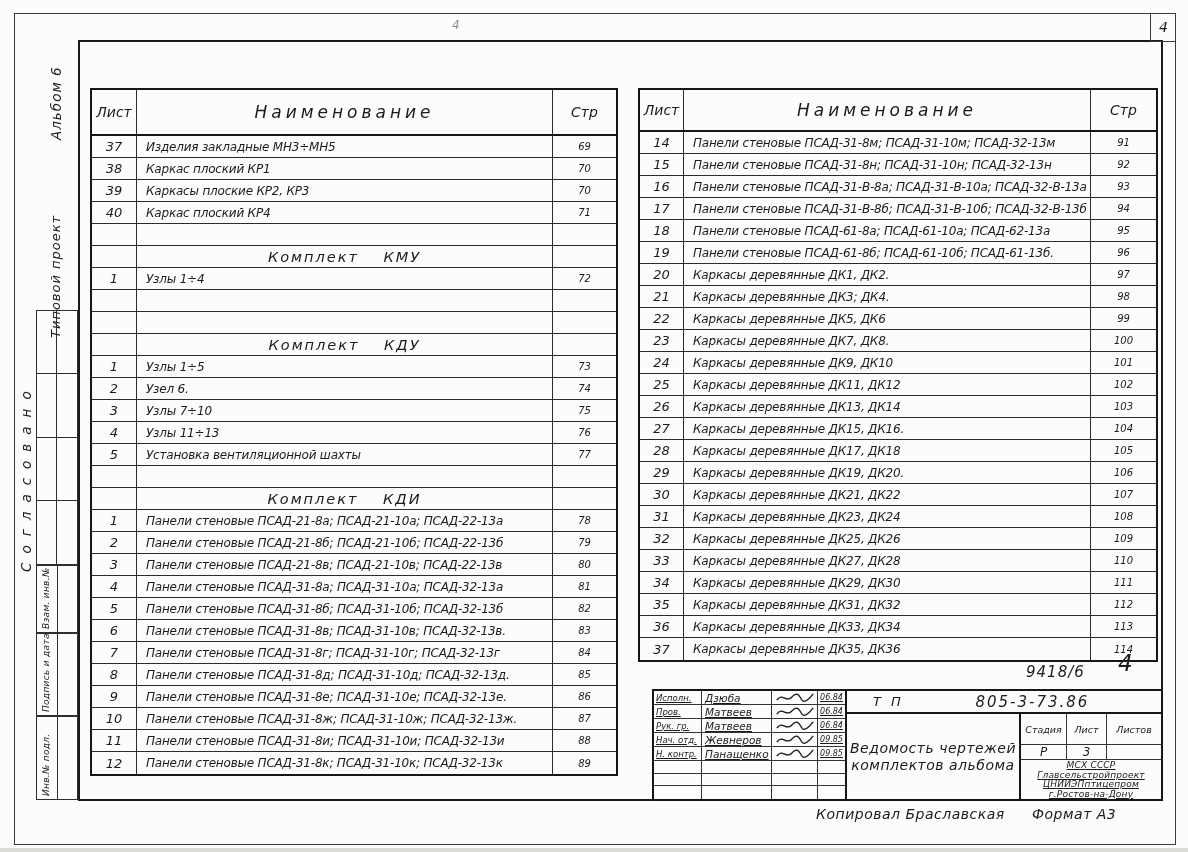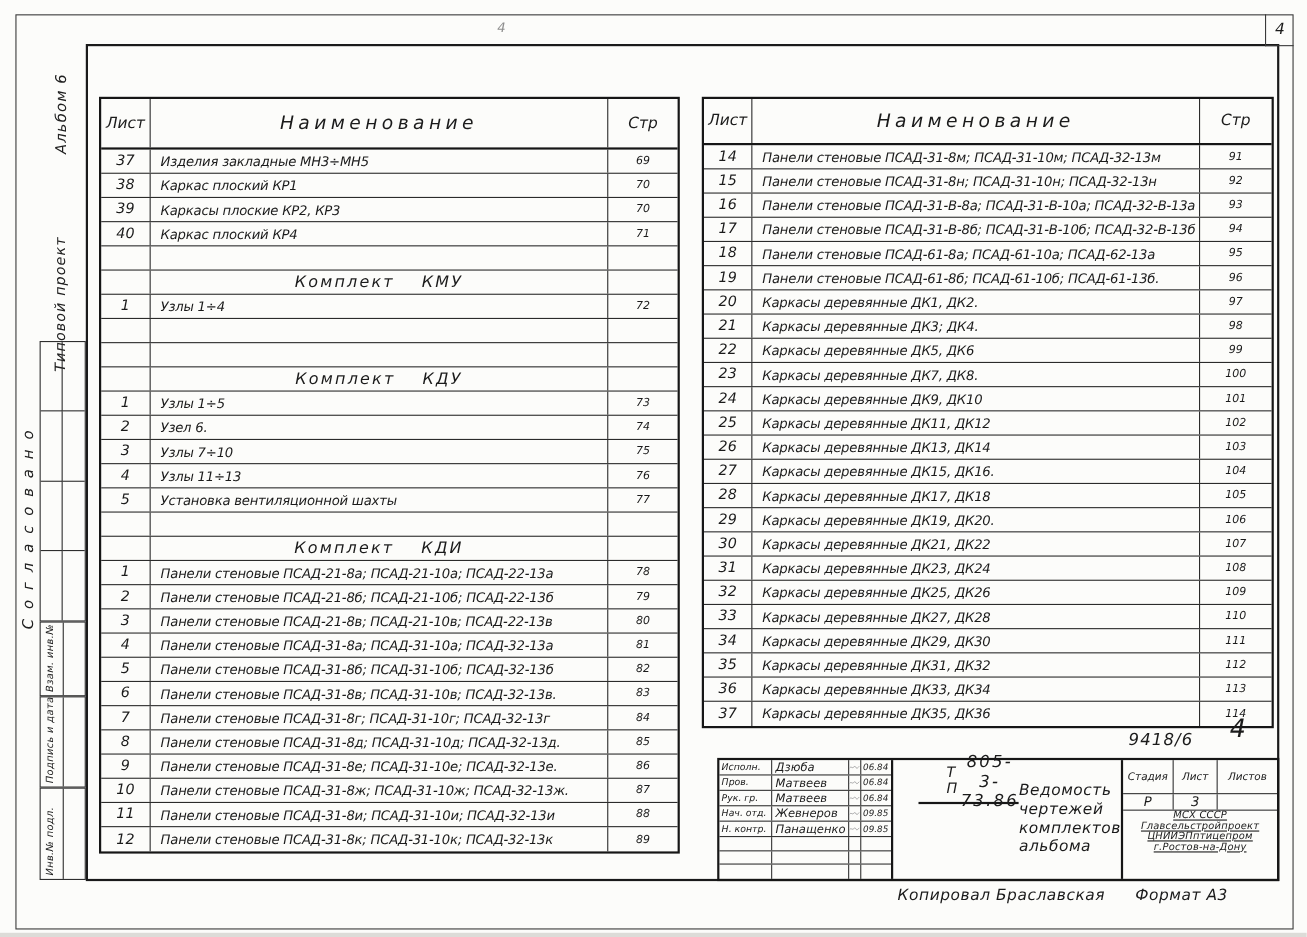--- a/index.html
+++ b/index.html
@@ -80,28 +80,28 @@
   .row-section .c-name { justify-content:center; padding-left:0; font-size:14.5px; letter-spacing:2px; word-spacing:18px; }
 
   
   .titleblock {
     position:absolute; left:652px; top:689px; width:511px; height:112px;
     border:2px solid #161616; display:flex; background:transparent;
   }
   .tb-sign { width:193px; border-right:2px solid #161616; display:grid; grid-auto-rows:1fr; }
   .sig-row { display:grid; grid-template-columns:48px 70px 1fr 27px; border-bottom:1px solid #333; }
   .tb-sign .sig-row:last-child { border-bottom:none; }
-  .sig-row > div { border-right:1px solid #333; display:flex; align-items:center; overflow:hidden; }
+  .sig-row > div { border-right:1px solid #333; display:flex; align-items:center; overflow:hidden;text-decoration:underline; }
   .sig-row > div:last-child { border-right:none; }
   .sg-role { font-size:8.5px; padding-left:2px; }
   .sg-name { font-size:10.5px; padding-left:3px; }
   .sg-sig  { justify-content:center; }
   .sg-date { font-size:8px; justify-content:center; }
 
-  .tb-right { flex:1; display:flex; flex-direction:row;margin-left:23px; }
+  .tb-right { flex:1; display:flex; flex-direction:column; }
   .tb-code { height:40px; border-bottom:2px solid #161616; display:flex; align-items:center; }
   .tb-tp  { margin-left:26px; font-size:13px; letter-spacing:3px; }
   .tb-num { flex:1; text-align:center; font-size:15px; letter-spacing:2px; }
   .tb-lower { flex:1; display:flex; }
   .tb-title {
     flex:1; border-right:2px solid #161616;
     display:flex; flex-direction:column; justify-content:center; align-items:center;
     font-size:14px; line-height:17px; letter-spacing:.5px;
   }
   .tb-meta { width:140px; display:flex; flex-direction:column; }

